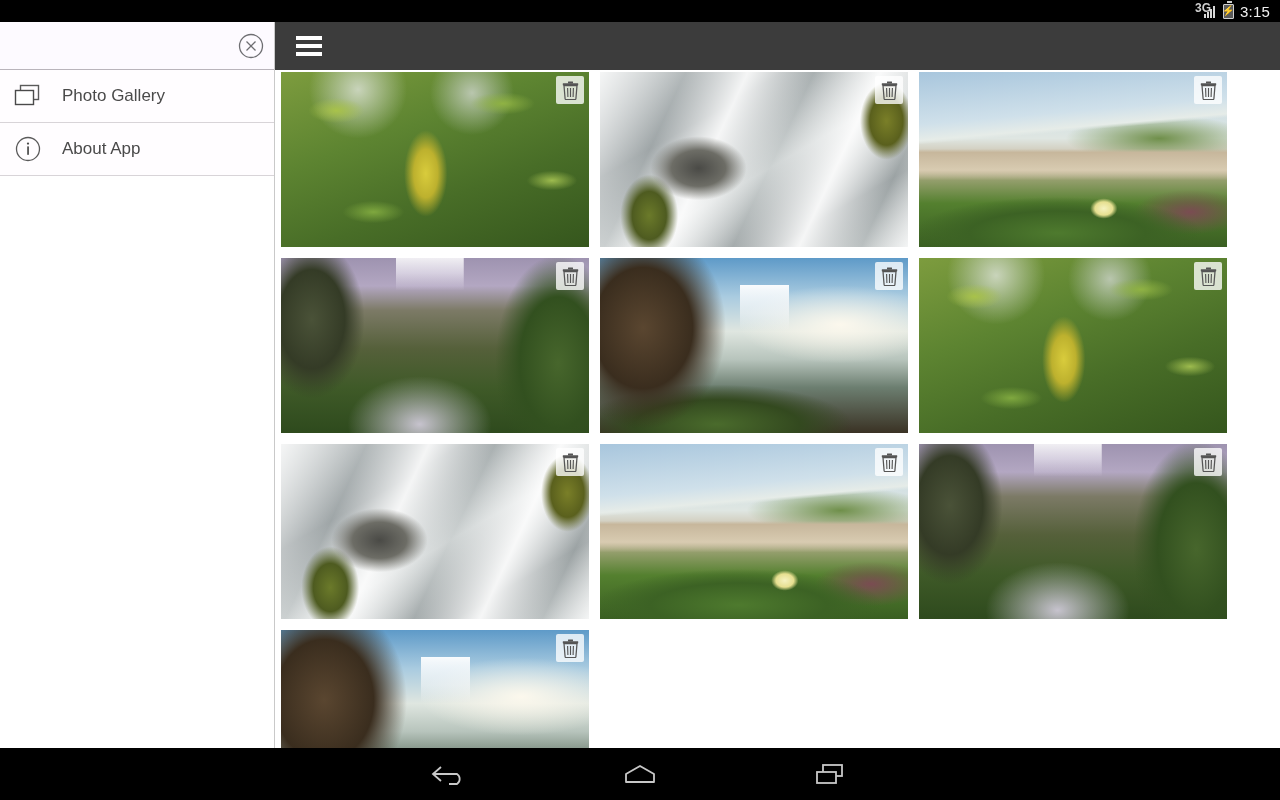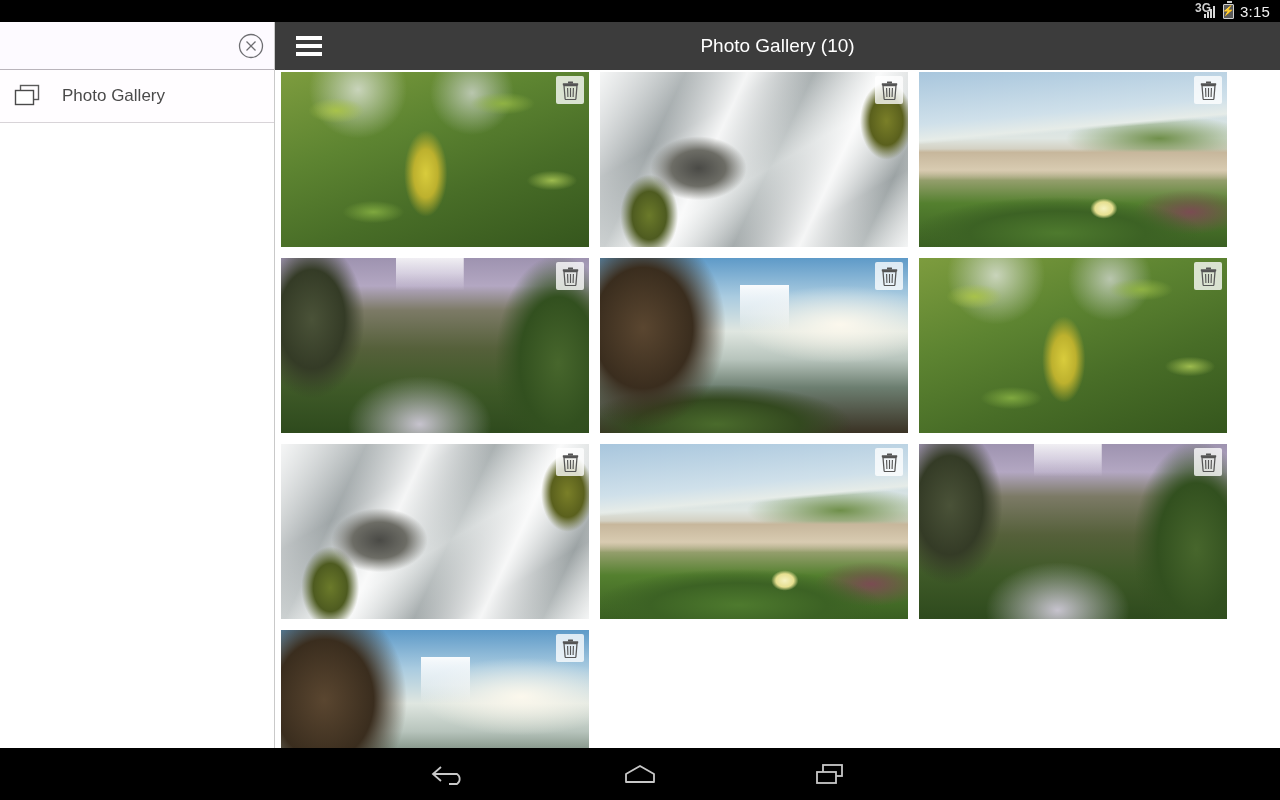--- a/index.html
+++ b/index.html
@@ -146,21 +146,20 @@
     </div>
     <div class="sb-time">3:15</div>
   </div>
 
   <div class="appbar">
     <div class="hamburger">
       <span></span>
         <span></span>
         <span></span>
     </div>
-    <div class="appbar-title">Photo Gallery (10)</div>
   </div>
 
   <div class="drawer">
     <div class="drawer-header">
       <div class="close-btn">
         <svg width="26" height="26" viewBox="0 0 26 26">
           <circle cx="13" cy="13" r="11.5" fill="none" stroke="#6e6e72" stroke-width="1.3"></circle>
           <line x1="8.5" y1="8.5" x2="17.5" y2="17.5" stroke="#6e6e72" stroke-width="1.3"></line>
           <line x1="17.5" y1="8.5" x2="8.5" y2="17.5" stroke="#6e6e72" stroke-width="1.3"></line>
         </svg>
@@ -170,20 +169,30 @@
     <div class="drawer-item">
       <span class="di-icon">
         <svg width="28" height="24" viewBox="0 0 28 24">
           <rect x="6.5" y="1.5" width="18" height="14" fill="none" stroke="#5a5a5a" stroke-width="1.4"></rect>
           <rect x="1.5" y="6.5" width="18" height="14" fill="#ffffff" stroke="#4a4a4a" stroke-width="1.4"></rect>
         </svg>
       </span>
       <span class="di-label">Photo Gallery</span>
     </div>
 
+    <div class="drawer-item">
+      <span class="di-icon">
+        <svg width="28" height="28" viewBox="0 0 28 28">
+          <circle cx="14" cy="14" r="11.5" fill="none" stroke="#5a5a5a" stroke-width="1.3"></circle>
+          <circle cx="14" cy="8.6" r="1.15" fill="#4a4a4a"></circle>
+          <rect x="13.2" y="11.4" width="1.7" height="8.4" fill="#4a4a4a"></rect>
+        </svg>
+      </span>
+      <span class="di-label">About App</span>
+    </div>
   </div>
 
   <div class="gallery">
     <div class="grid" id="grid-root">
         <div class="thumb">
           <div class="photo ph-leaves" aria-label="Green leaves with one yellow leaf backlit by sun" title="Green leaves with one yellow leaf backlit by sun"></div>
           <div class="del-btn">
             <svg width="17" height="19" viewBox="0 0 17 19">
               <path d="M2 4.6 h13 l-1.1 13.1 a0.9 0.9 0 0 1 -0.9 0.8 H4 a0.9 0.9 0 0 1 -0.9 -0.8 Z" fill="none" stroke="#555" stroke-width="1.25"></path>
               <rect x="0.8" y="2.2" width="15.4" height="2.3" rx="0.4" fill="#555"></rect>

